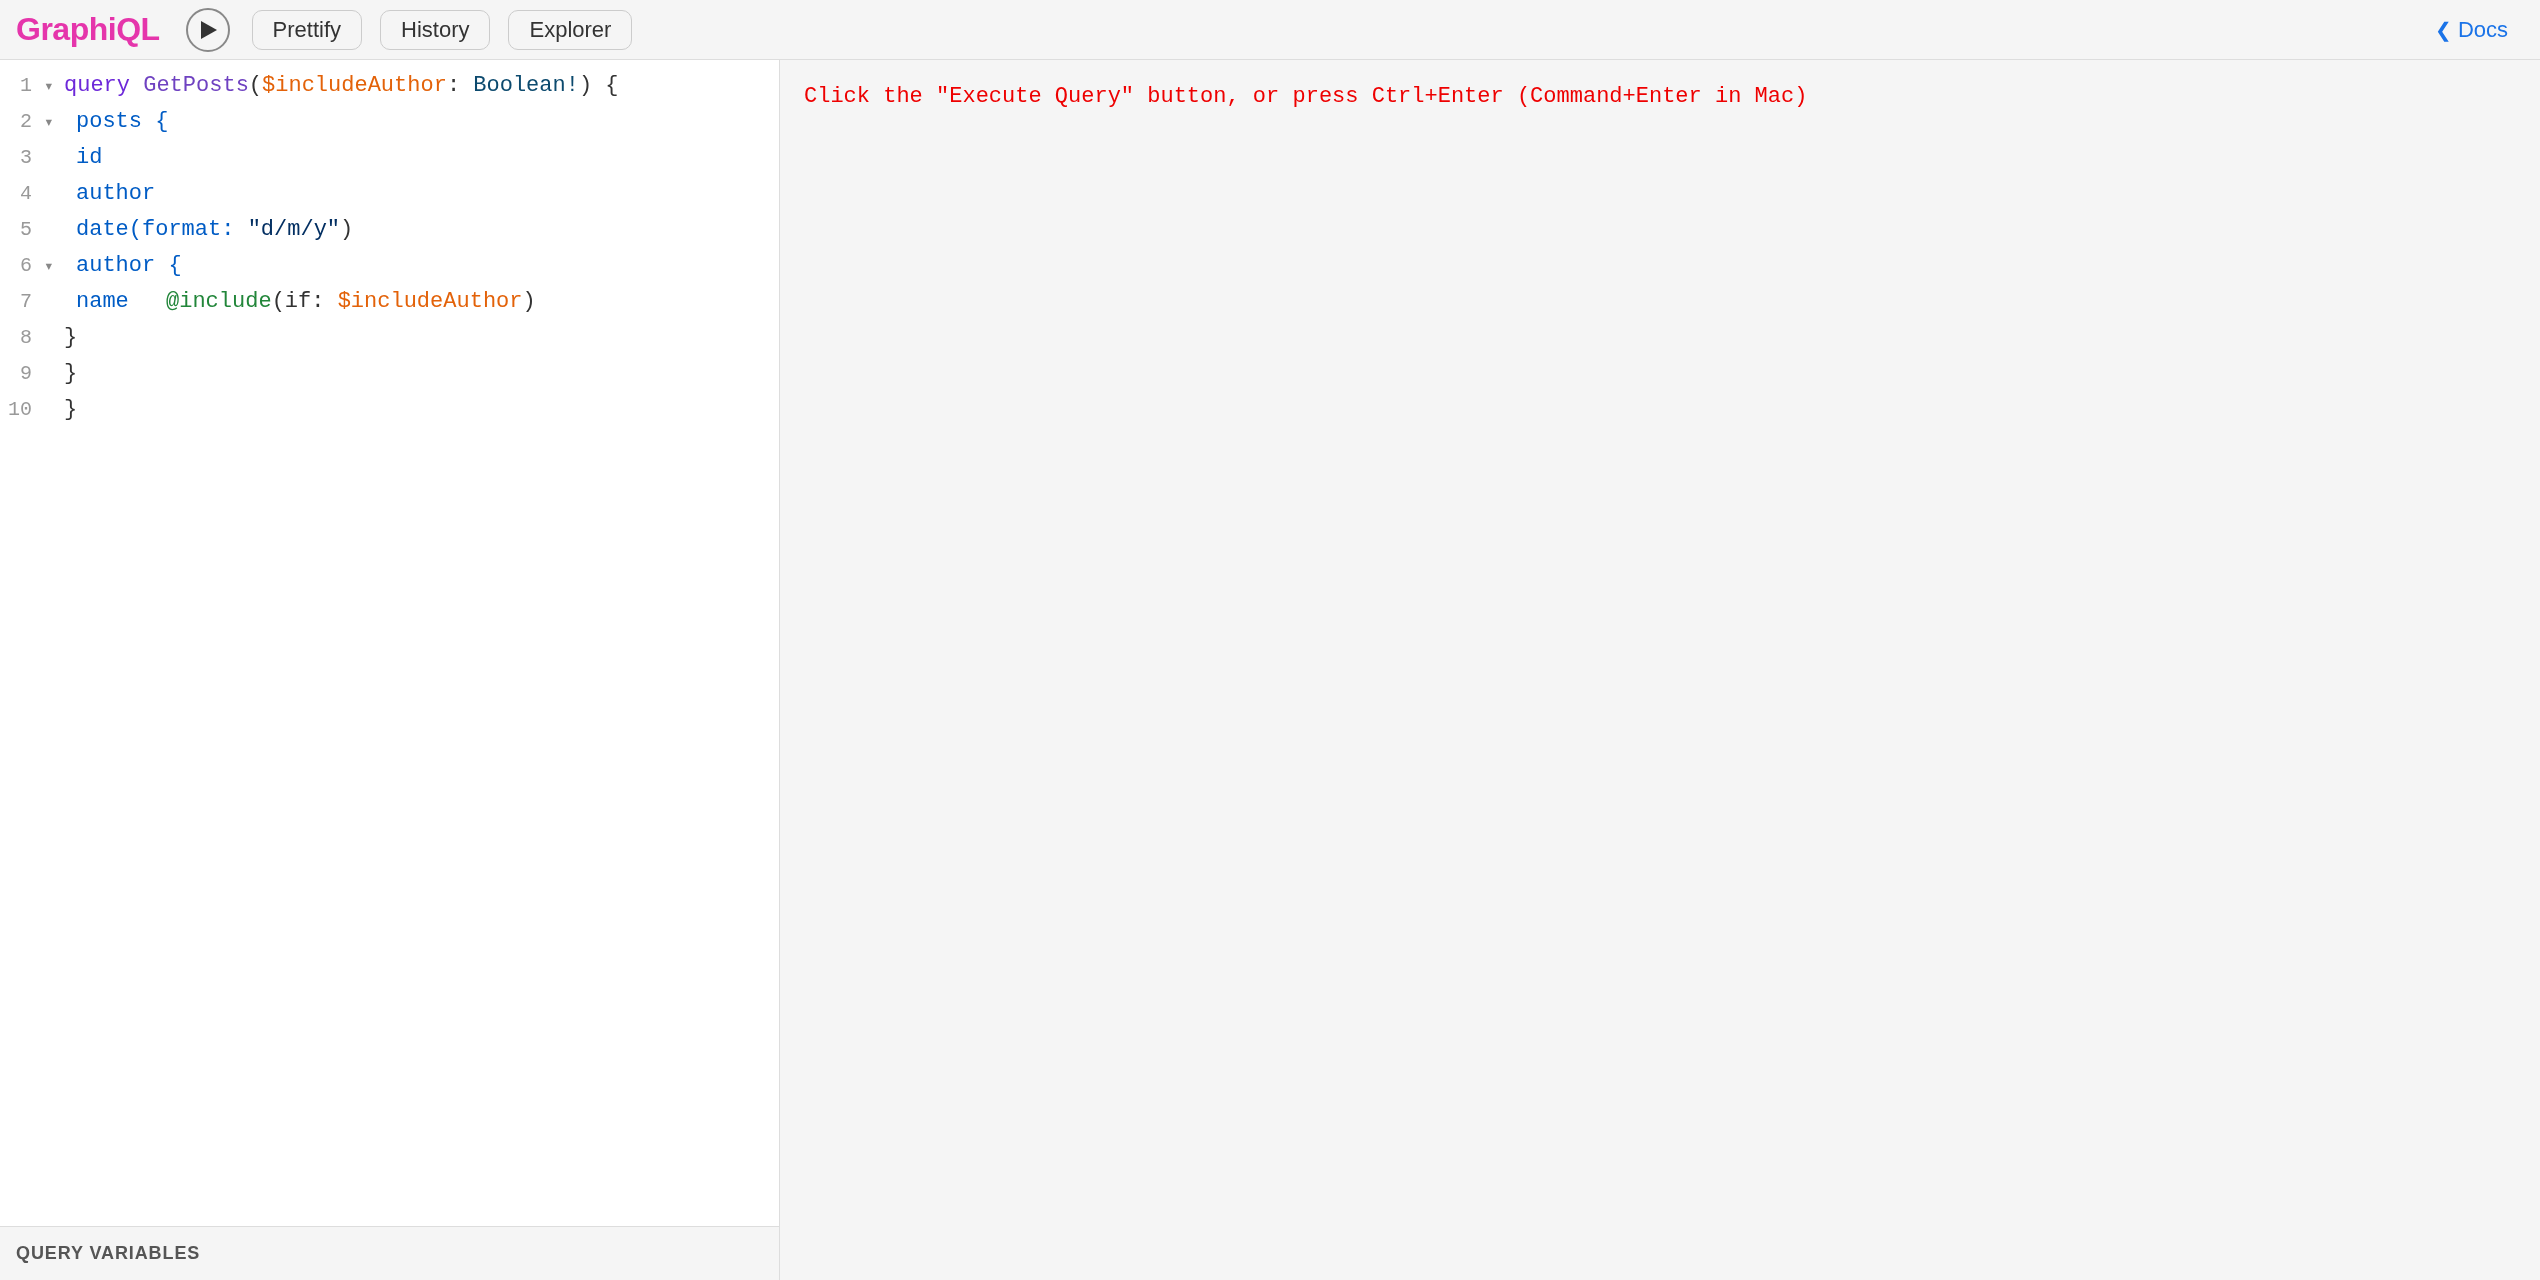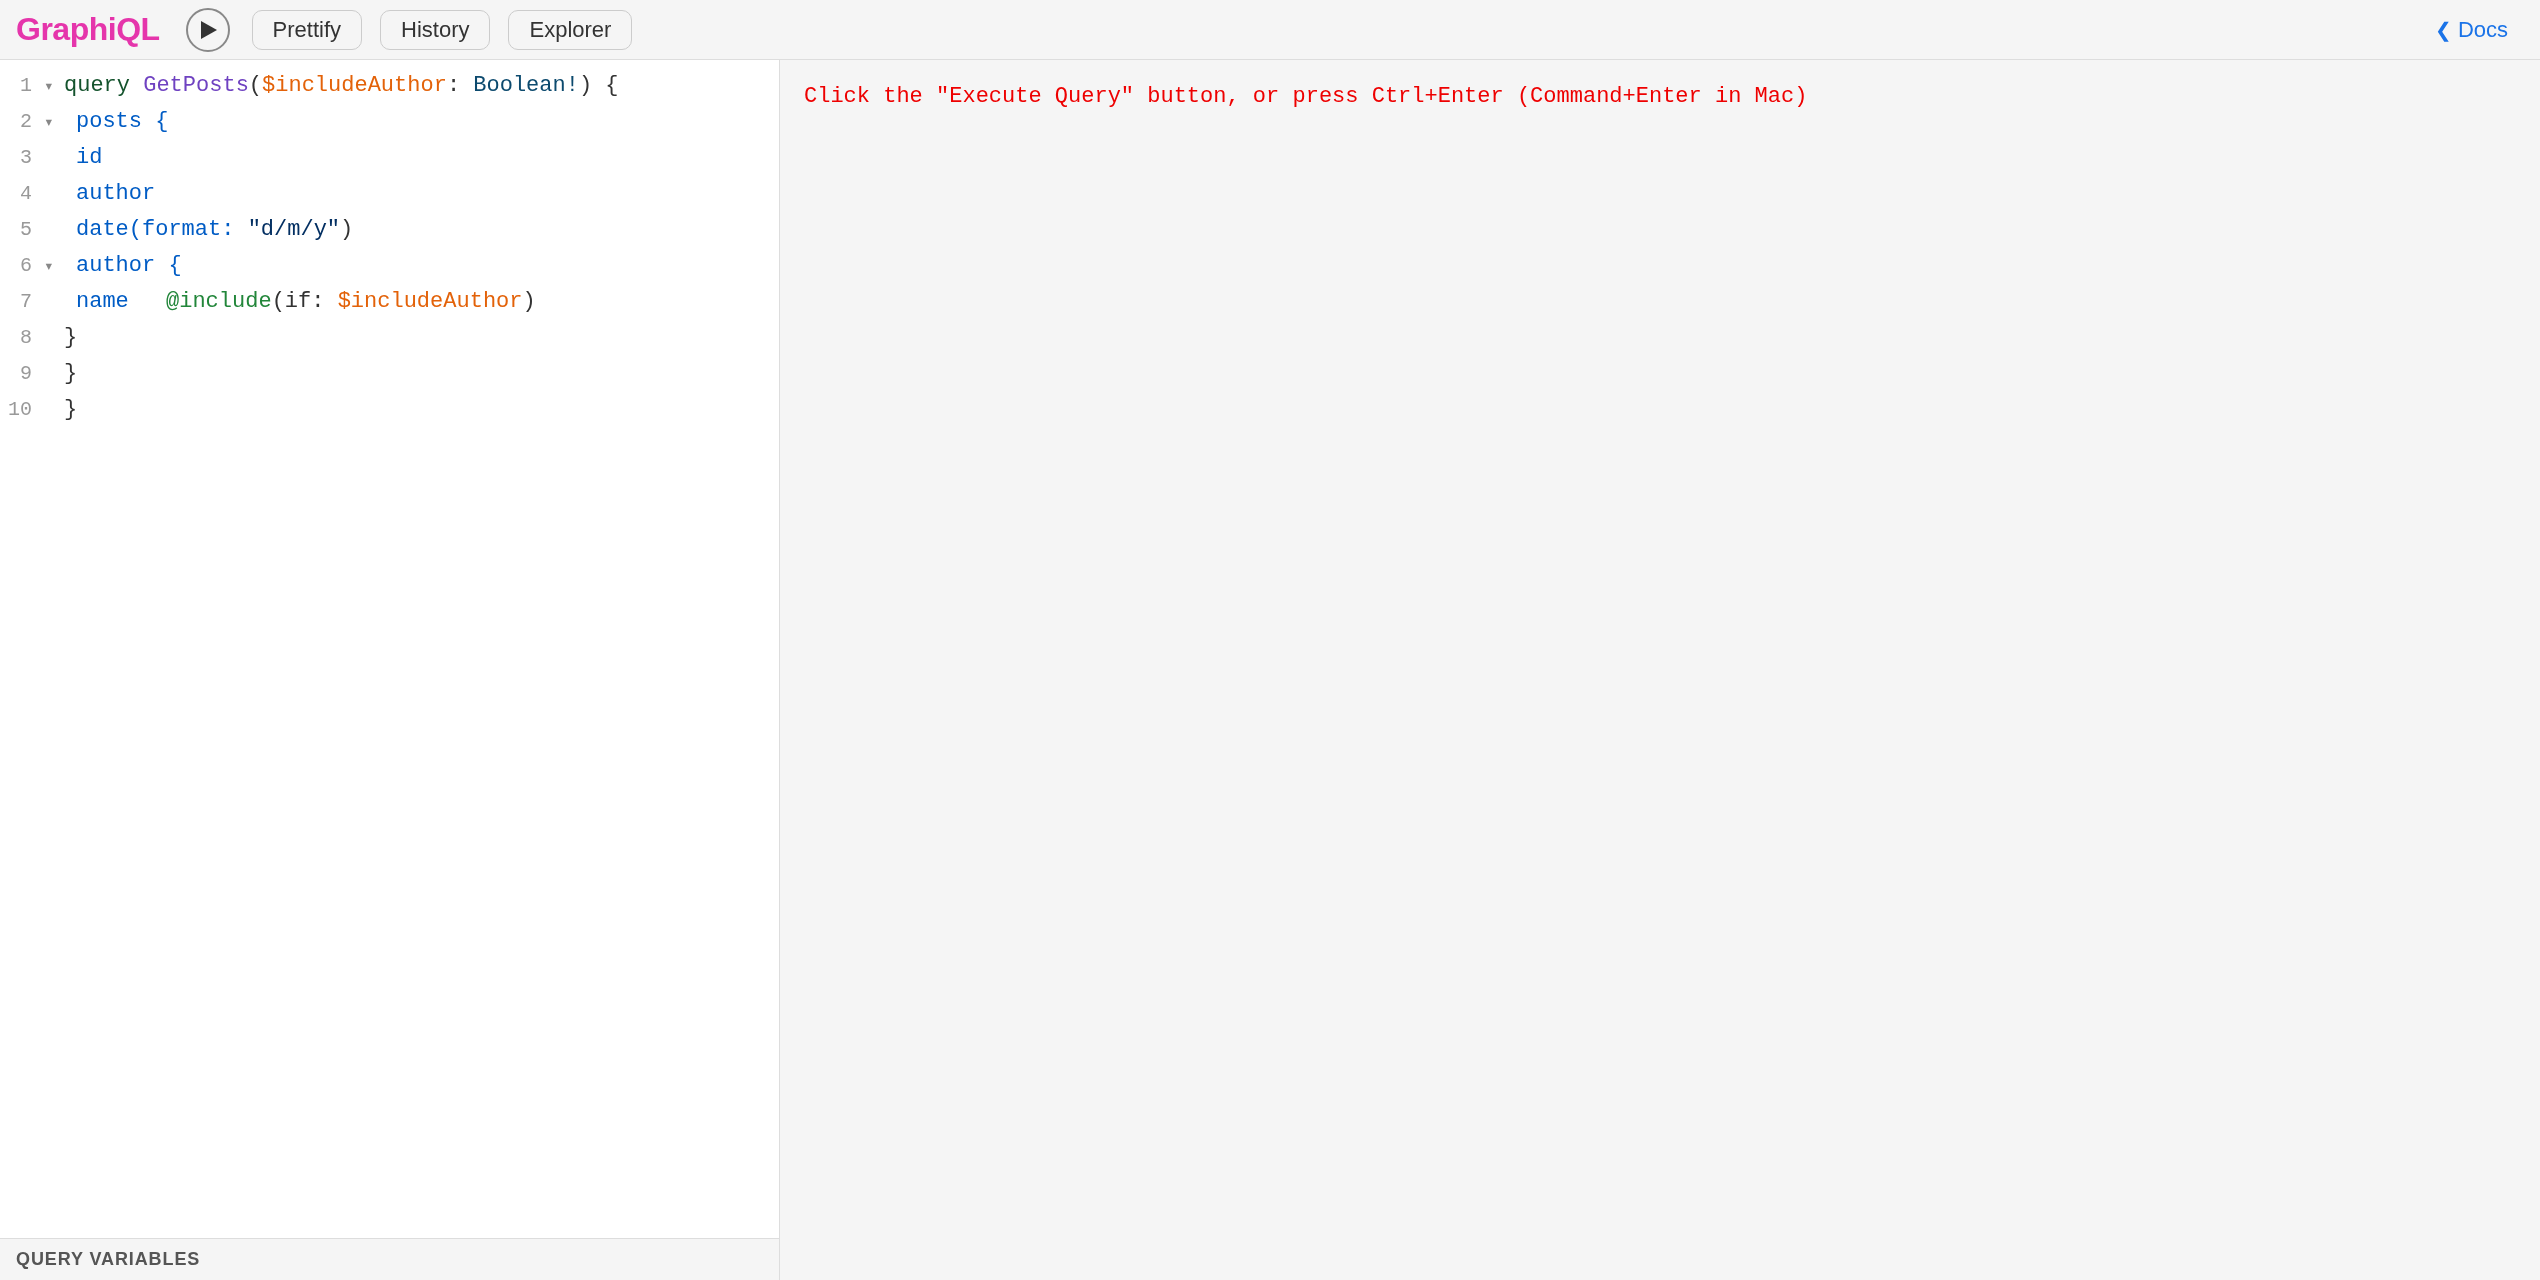--- a/index.html
+++ b/index.html
@@ -148,33 +148,33 @@
       font-size: 14px;
       flex-shrink: 0;
     }
 
     .code-content {
       flex: 1;
       padding-left: 4px;
     }
 
     
-    .kw { color: #14532d; } 
+    .kw { color: #6d28d9; } 
     .fn { color: #6f42c1; } 
     .var { color: #e36209; } 
     .type { color: #0c4a6e; } 
     .field { color: #005cc5; margin-left: 12px; } 
     .directive { color: #22863a; margin-left: 24px; } 
     .param { color: #e36209; } 
     .str { color: #032f62; } 
     .punct { color: #333; }
 
     
     #query-vars-panel {
-      height: 42px;
+      height: 54px;
       border-top: 1px solid #ddd;
       display: flex;
       align-items: center;
       padding: 0 16px;
       background: #f5f5f5;
       flex-shrink: 0;
       cursor: pointer;
     }
 
     #query-vars-label {

